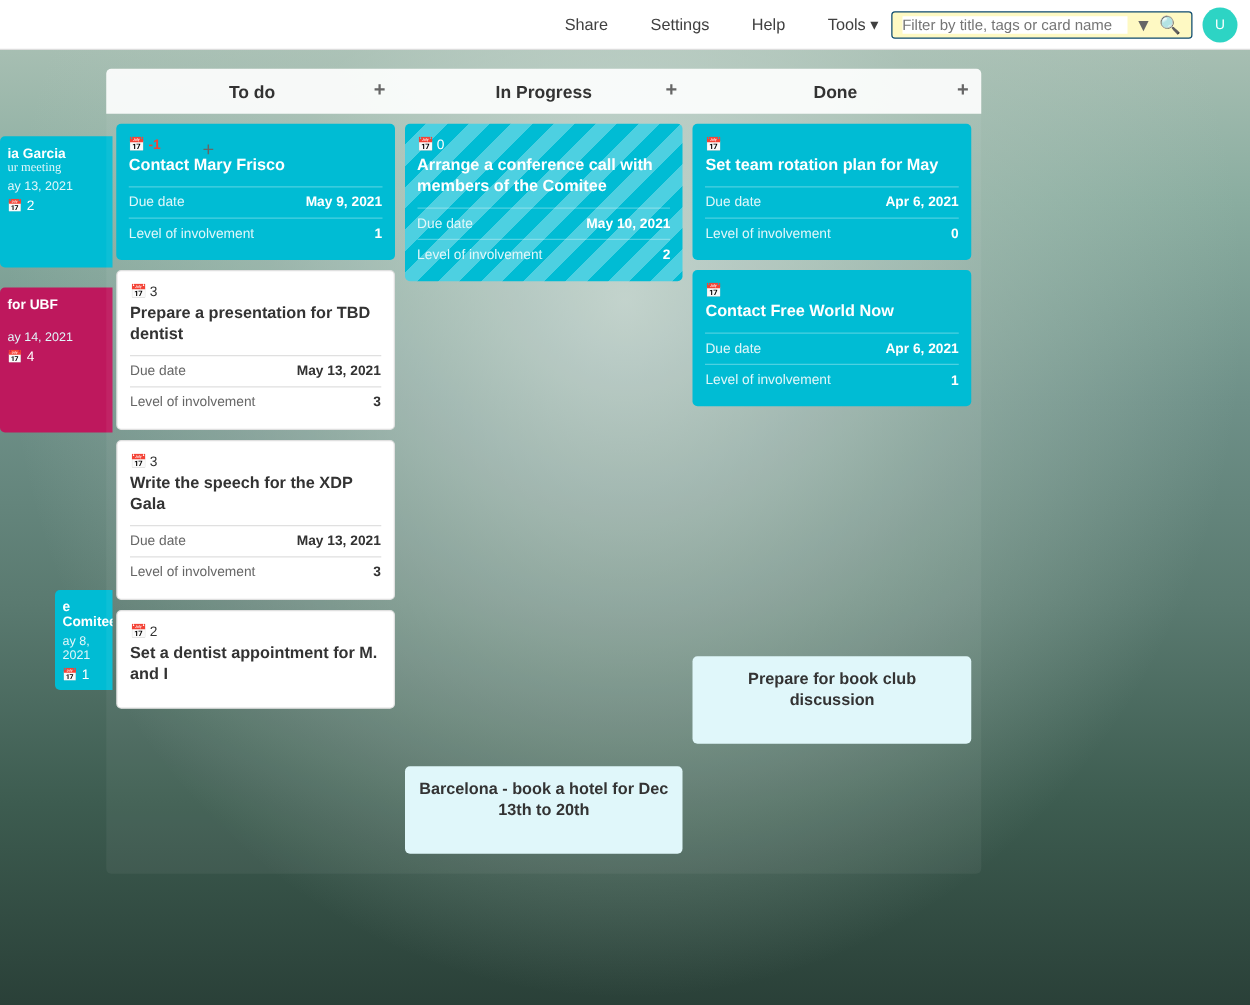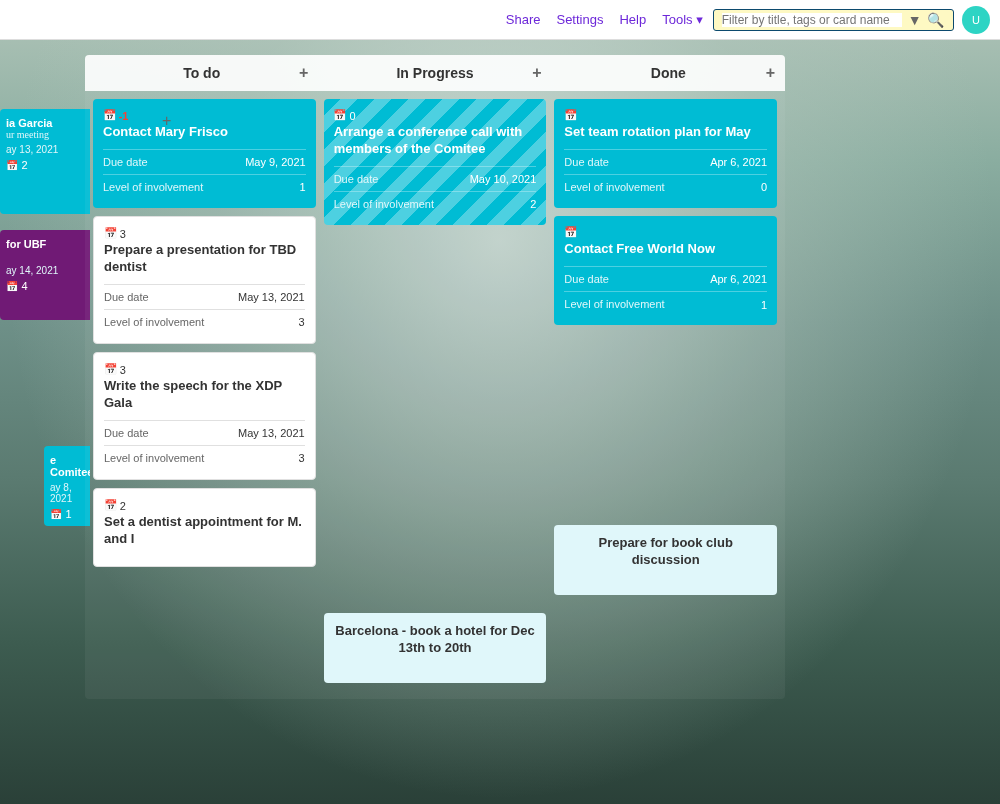--- a/index.html
+++ b/index.html
@@ -42,21 +42,22 @@
     .navbar-spacer { flex: 1; }
     .navbar-links {
       display: flex;
       align-items: center;
       gap: 16px;
       font-size: 13px;
       color: #333;
     }
     .navbar-links span {
       cursor: pointer;
-      color: #6d28d9;
+      color: #404040;
+      margin-left: 18px;
     }
     .tools-btn {
       display: flex;
       align-items: center;
       gap: 3px;
     }
     .search-bar {
       display: flex;
       align-items: center;
       border: 1px solid #0c4a6e;
@@ -125,21 +126,21 @@
     .card-title.dark { color: #333; }
     .card-meta {
       display: flex;
       justify-content: space-between;
       align-items: center;
       font-size: 11px;
       margin-bottom: 4px;
     }
     .card-meta-label { color: #e0f7fa; }
     .card-meta-label.dark { color: #666; }
-    .card-meta-value { font-weight: normal; color: #fff; }
+    .card-meta-value { font-weight: bold; color: #fff; }
     .card-meta-value.dark { color: #333; }
 
     .card-tag-row {
       display: flex;
       align-items: center;
       font-size: 11px;
       margin-bottom: 2px;
     }
 
     .divider {
@@ -248,21 +249,21 @@
     <div class="partial-card" style="background:#00bcd4; height:105px; border-radius:4px 0 0 4px; overflow:hidden;">
       <div style="font-size:11px; font-weight:bold; color:#fff;">ia Garcia</div>
       <div style="font-size:10px; color:#e0f7fa;font-family:Liberation Serif, serif;">ur meeting</div>
       <div style="font-size:10px; color:#e0f7fa; margin-top:4px;">ay 13, 2021</div>
       <div style="margin-top:4px; display:flex; align-items:center; gap:3px;">
         <span style="font-size:10px; color:#fff;">📅</span>
         <span style="font-size:11px; color:#fff;">2</span>
       </div>
     </div>
 
-    <div class="partial-card" style="background:#701a75; height:90px; border-radius:4px 0 0 4px; overflow:hidden;">
+    <div class="partial-card" style="background:#be185d; height:116px; border-radius:4px 0 0 4px; overflow:hidden;">
       <div style="font-size:11px; font-weight:bold; color:#fff;"> for UBF</div>
       <div style="font-size:10px; color:#e0f7fa; margin-top:15px;">ay 14, 2021</div>
       <div style="margin-top:4px; display:flex; align-items:center; gap:3px;">
         <span style="font-size:10px; color:#fff;">📅</span>
         <span style="font-size:11px; color:#fff;">4</span>
       </div>
     </div>
 
     <div class="partial-card" style="background:#00bcd4; height:80px; border-radius:4px 0 0 4px; overflow:hidden; margin-top: 110px; margin-left: 44px;">
       <div style="font-size:11px; font-weight:bold; color:#fff;">e Comitee</div>

